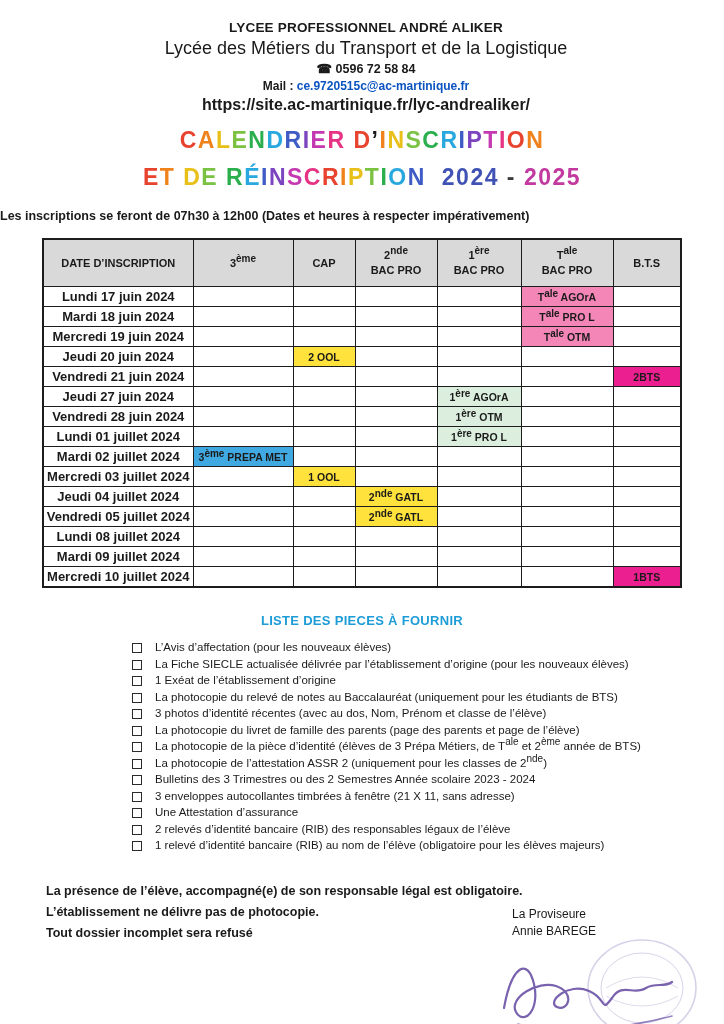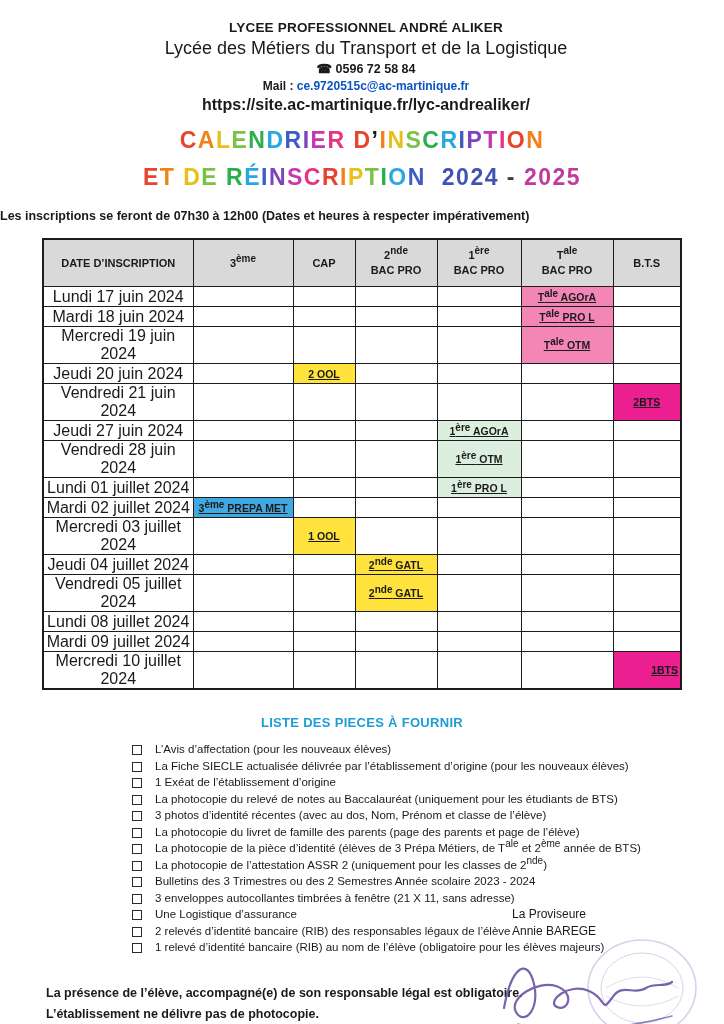--- a/index.html
+++ b/index.html
@@ -20,22 +20,22 @@
   .doc-title { text-align:center; margin-top:8px; font-weight:bold; font-size:23px; letter-spacing:1.5px; }
   .title-line { line-height:37px; white-space:nowrap; }
   .years { margin-left:16px; }
   
   .doc-subtitle { text-align:left; font-weight:bold; font-size:12.5px; margin-top:13px; }
   
   .cal-table { border-collapse:collapse; margin:15px auto 0; table-layout:fixed; border:2px solid #1c1c1c; }
   .cal-table th, .cal-table td { border:1px solid #1c1c1c; padding:0 2px; text-align:center; vertical-align:middle; overflow:hidden; }
   .cal-table th { font-size:11px; font-weight:bold; height:46px; background:var(--headgray,#D9D9D9); line-height:1.35; }
   .cal-table td { height:19px; font-size:10.5px; }
-  .cal-table td.date-cell { font-weight:normal; font-size:16px; }
-  .cal-table td.entry-cell { font-weight:bold;text-decoration:underline; }
+  .cal-table td.date-cell { font-weight:bold; font-size:13px; }
+  .cal-table td.entry-cell { font-weight:bold; }
   sup { font-size:10px; vertical-align:super; line-height:0; }
   
   .list-title { text-align:center; font-weight:bold; font-size:13px; margin-top:25px; letter-spacing:.3px; color:var(--accent,#1E9CD7); }
   .checklist { margin:11px 0 0 132px; }
   .check-item { display:flex; align-items:flex-start; font-size:11.5px; line-height:16.5px; }
   .checkbox { width:8px; height:8px; border:1.3px solid #2a2a2a; margin:4px 13px 0 0; flex:none; background:#fff; }
   
   .footer-notes { margin:27px 0 0 46px; font-weight:bold; font-size:12.5px; line-height:21px; }
   
   .signature { position:absolute; left:512px; top:906px; font-size:12px; line-height:17px; }
@@ -217,21 +217,21 @@
           <td></td>
           <td></td>
         </tr>
         <tr>
           <td class="date-cell">Mercredi 10 juillet 2024</td>
           <td></td>
           <td></td>
           <td></td>
           <td></td>
           <td></td>
-          <td class="entry-cell" style="background: rgb(235, 31, 143); text-align: right;">1BTS</td>
+          <td class="entry-cell" style="background: rgb(235, 31, 143);">1BTS</td>
         </tr>
       </tbody>
     </table>
 
   <div class="list-title">LISTE DES PIECES À FOURNIR</div>
   <div class="checklist" id="checklist">
       <div class="check-item">
         <span class="checkbox"></span>
         <span>L’Avis d’affectation (pour les nouveaux élèves)</span>
       </div>
@@ -266,21 +266,21 @@
       <div class="check-item">
         <span class="checkbox"></span>
         <span>Bulletins des 3 Trimestres ou des 2 Semestres Année scolaire 2023 - 2024</span>
       </div>
       <div class="check-item">
         <span class="checkbox"></span>
         <span>3 enveloppes autocollantes timbrées à fenêtre (21 X 11, sans adresse)</span>
       </div>
       <div class="check-item">
         <span class="checkbox"></span>
-        <span>Une Logistique d’assurance</span>
+        <span>Une Attestation d’assurance</span>
       </div>
       <div class="check-item">
         <span class="checkbox"></span>
         <span>2 relevés d’identité bancaire (RIB) des responsables légaux de l’élève</span>
       </div>
       <div class="check-item">
         <span class="checkbox"></span>
         <span>1 relevé d’identité bancaire (RIB) au nom de l’élève (obligatoire pour les élèves majeurs)</span>
       </div>
     </div>

